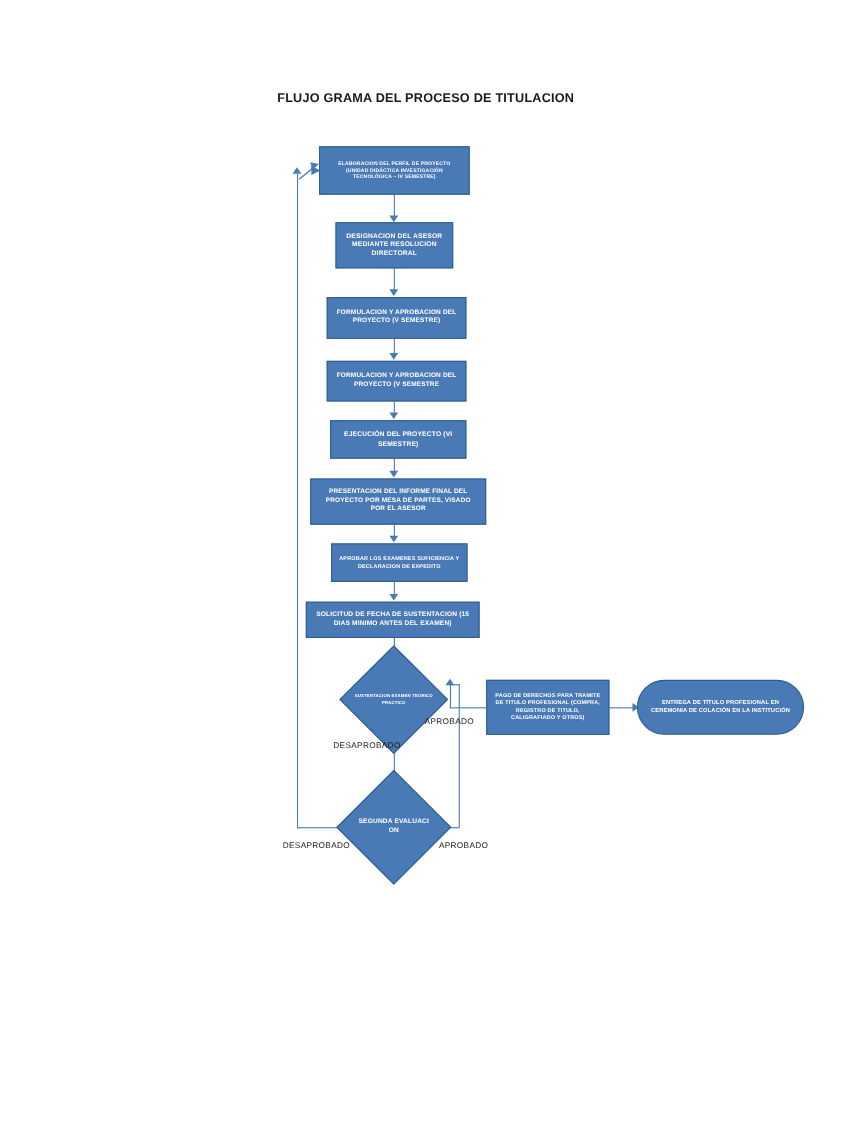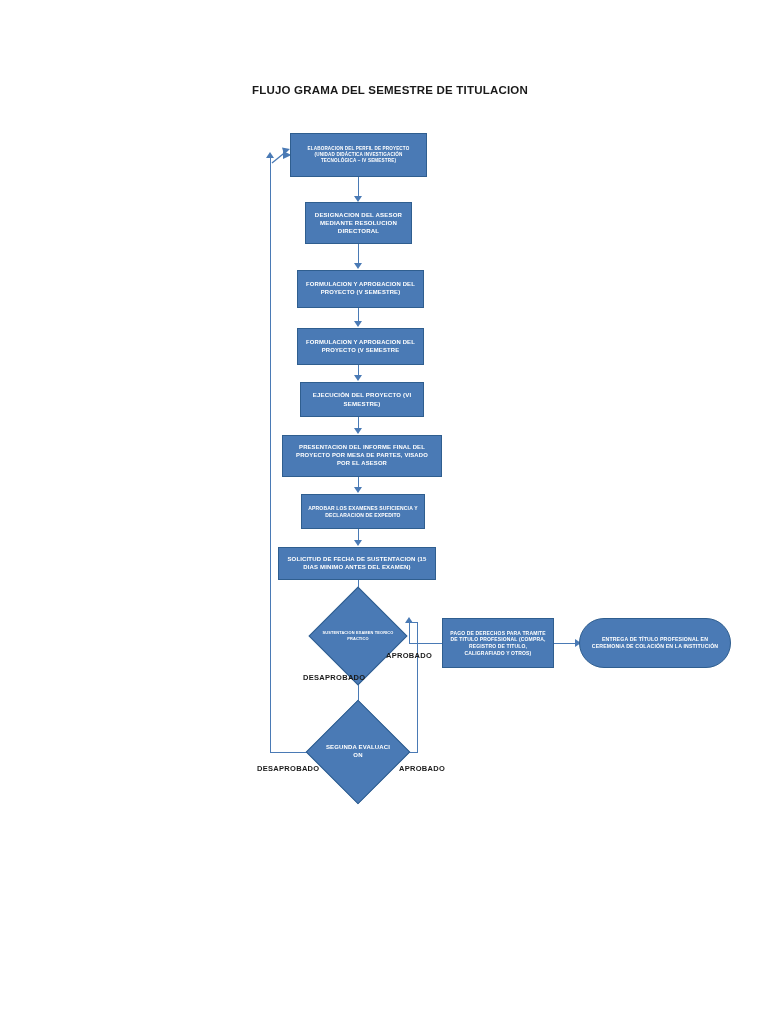--- a/index.html
+++ b/index.html
@@ -90,34 +90,34 @@
     position:absolute;
     width:0;height:0;
     border-top:4.5px solid transparent;
     border-bottom:4.5px solid transparent;
     border-left:6px solid #4a7ab5;
   }
 
   .edgeLabel{
     position:absolute;
     font-size:7.5px;
-    font-weight:bold;
+    font-weight:normal;
     color:#1a1a1a;
     letter-spacing:0.3px;
     white-space:nowrap;
   }
 
   svg.diag{position:absolute;left:0;top:0;width:768px;height:1024px;pointer-events:none;}
 </style>
 </head>
 <body>
 
 <div id="canvas">
 
-  <div class="title">FLUJO GRAMA DEL SEMESTRE DE TITULACION</div>
+  <div class="title">FLUJO GRAMA DEL PROCESO DE TITULACION</div>
 
   <div class="lineV" style="left:358px; top:177px; height:22px;"></div>
   <div class="arrowDown" style="left:353.5px; top:196px;"></div>
 
   <div class="lineV" style="left:358px; top:244px; height:22px;"></div>
   <div class="arrowDown" style="left:353.5px; top:263px;"></div>
 
   <div class="lineV" style="left:358px; top:308px; height:16px;"></div>
   <div class="arrowDown" style="left:353.5px; top:321px;"></div>
 

